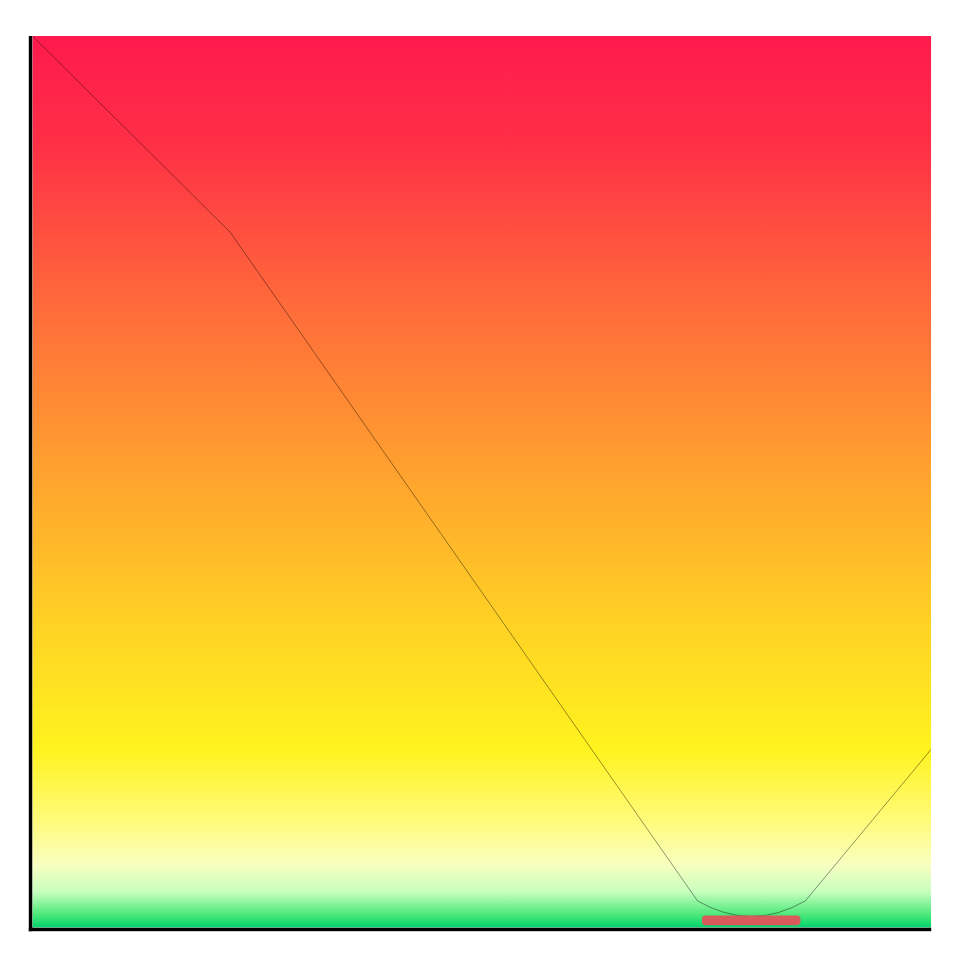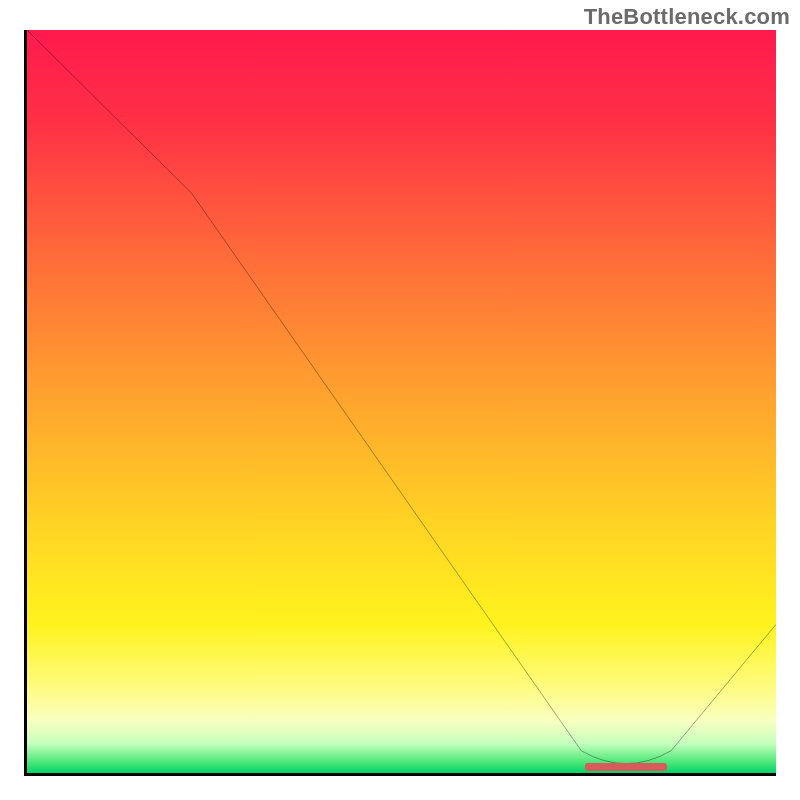--- a/index.html
+++ b/index.html
@@ -55,21 +55,20 @@
     height: 8px;
     border-radius: 3px;
     background: #d85a5a;
     bottom: 2px;
   }
 </style>
 </head>
 <body>
 <div class="frame">
 
-  <div class="watermark">TheBottleneck.com</div>
 
   <div class="plot">
 
     <svg class="gradient" viewBox="0 0 100 100" preserveAspectRatio="none">
       <defs>
         <linearGradient id="bnk" x1="0" y1="0" x2="0" y2="1">
           <stop offset="0%" stop-color="#ff1a4d"></stop>
           <stop offset="12%" stop-color="#ff2f46"></stop>
           <stop offset="30%" stop-color="#ff6a3a"></stop>
           <stop offset="48%" stop-color="#ff9f2f"></stop>

